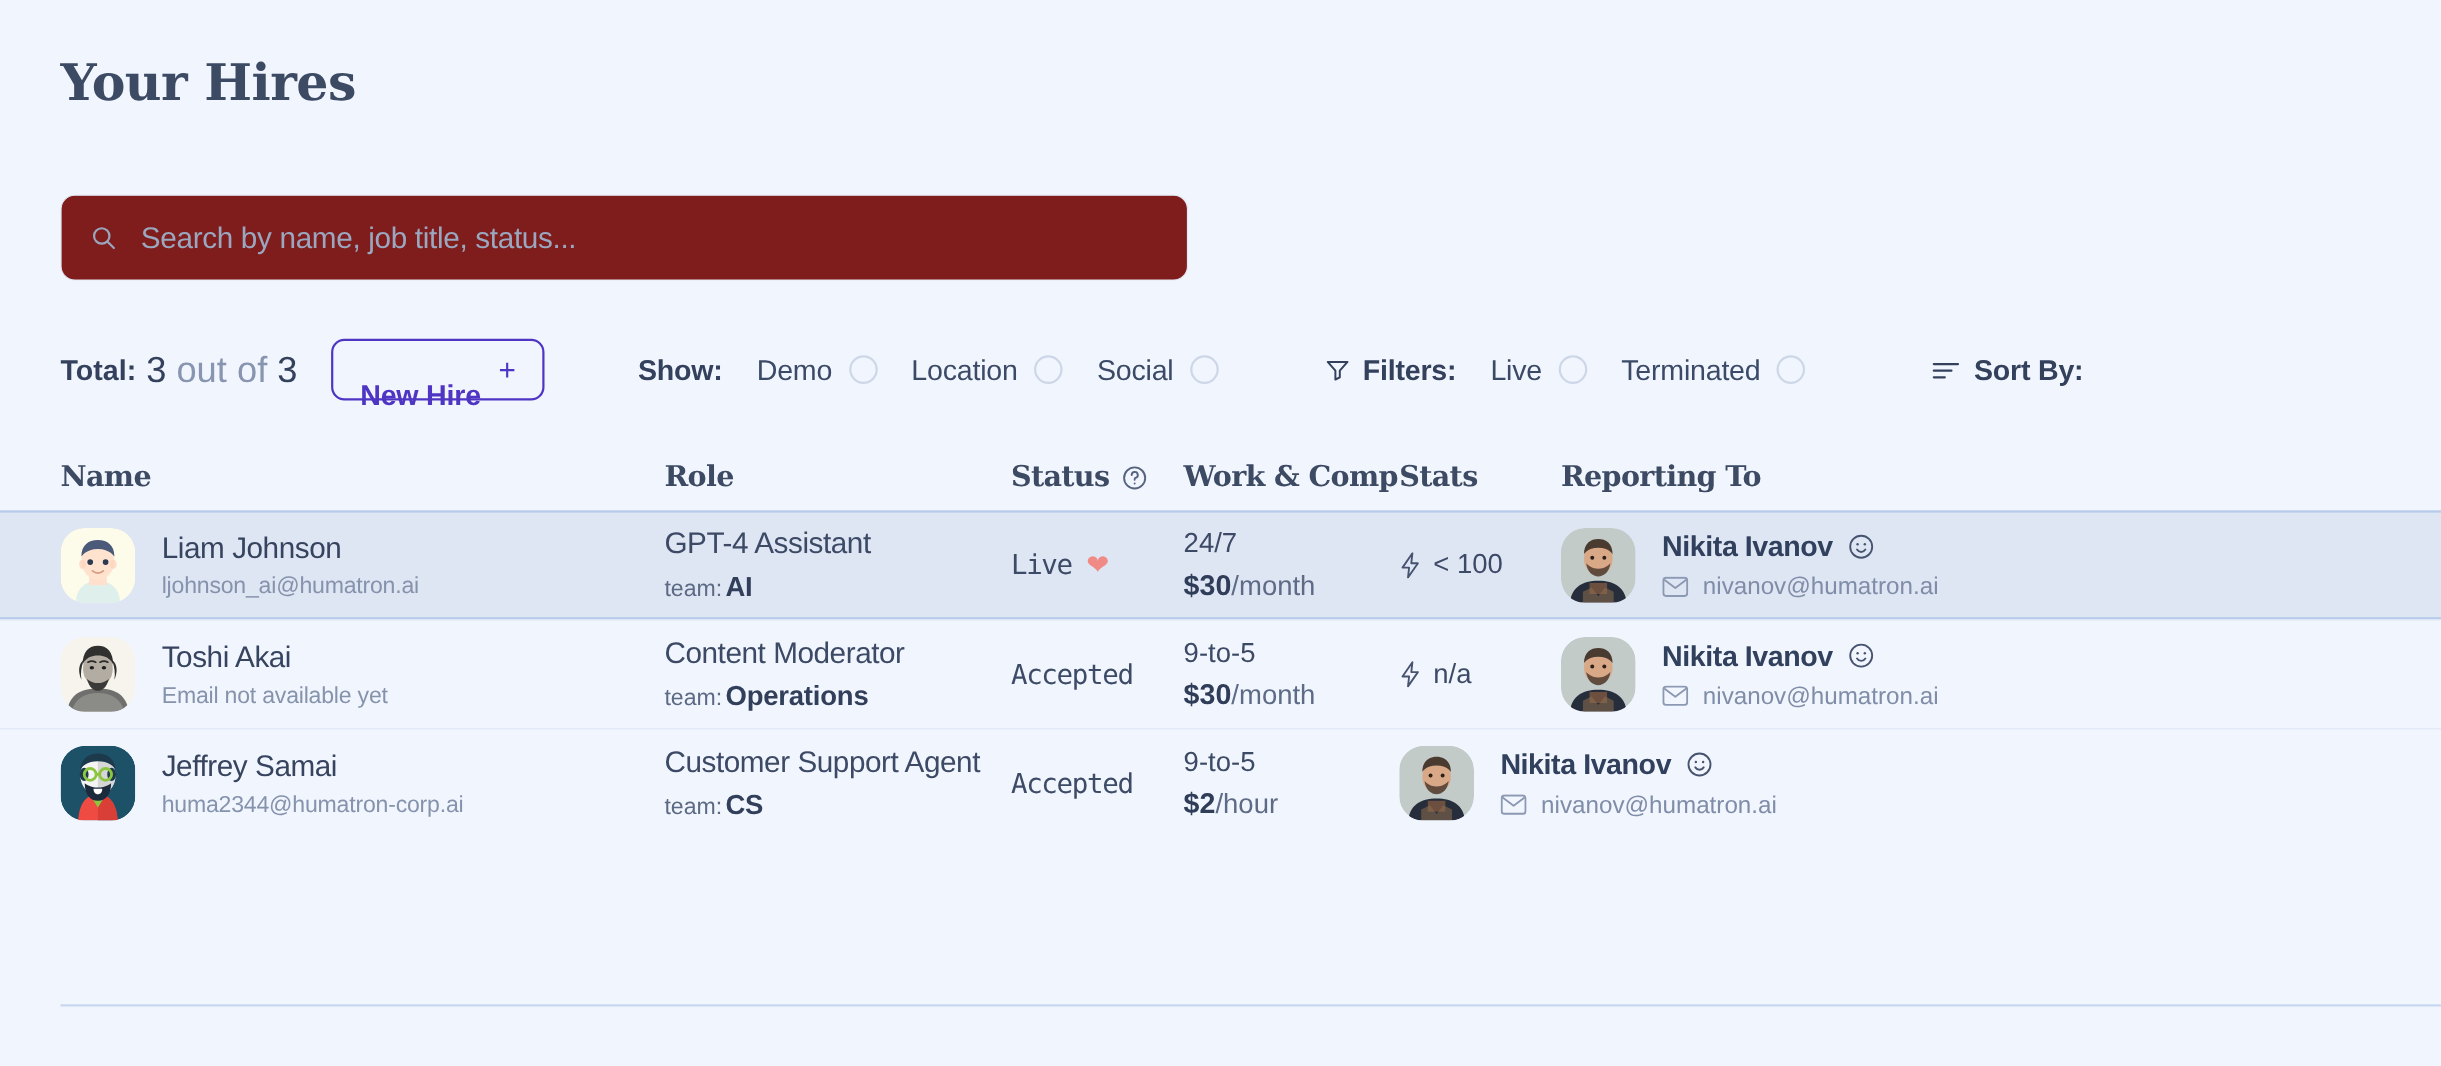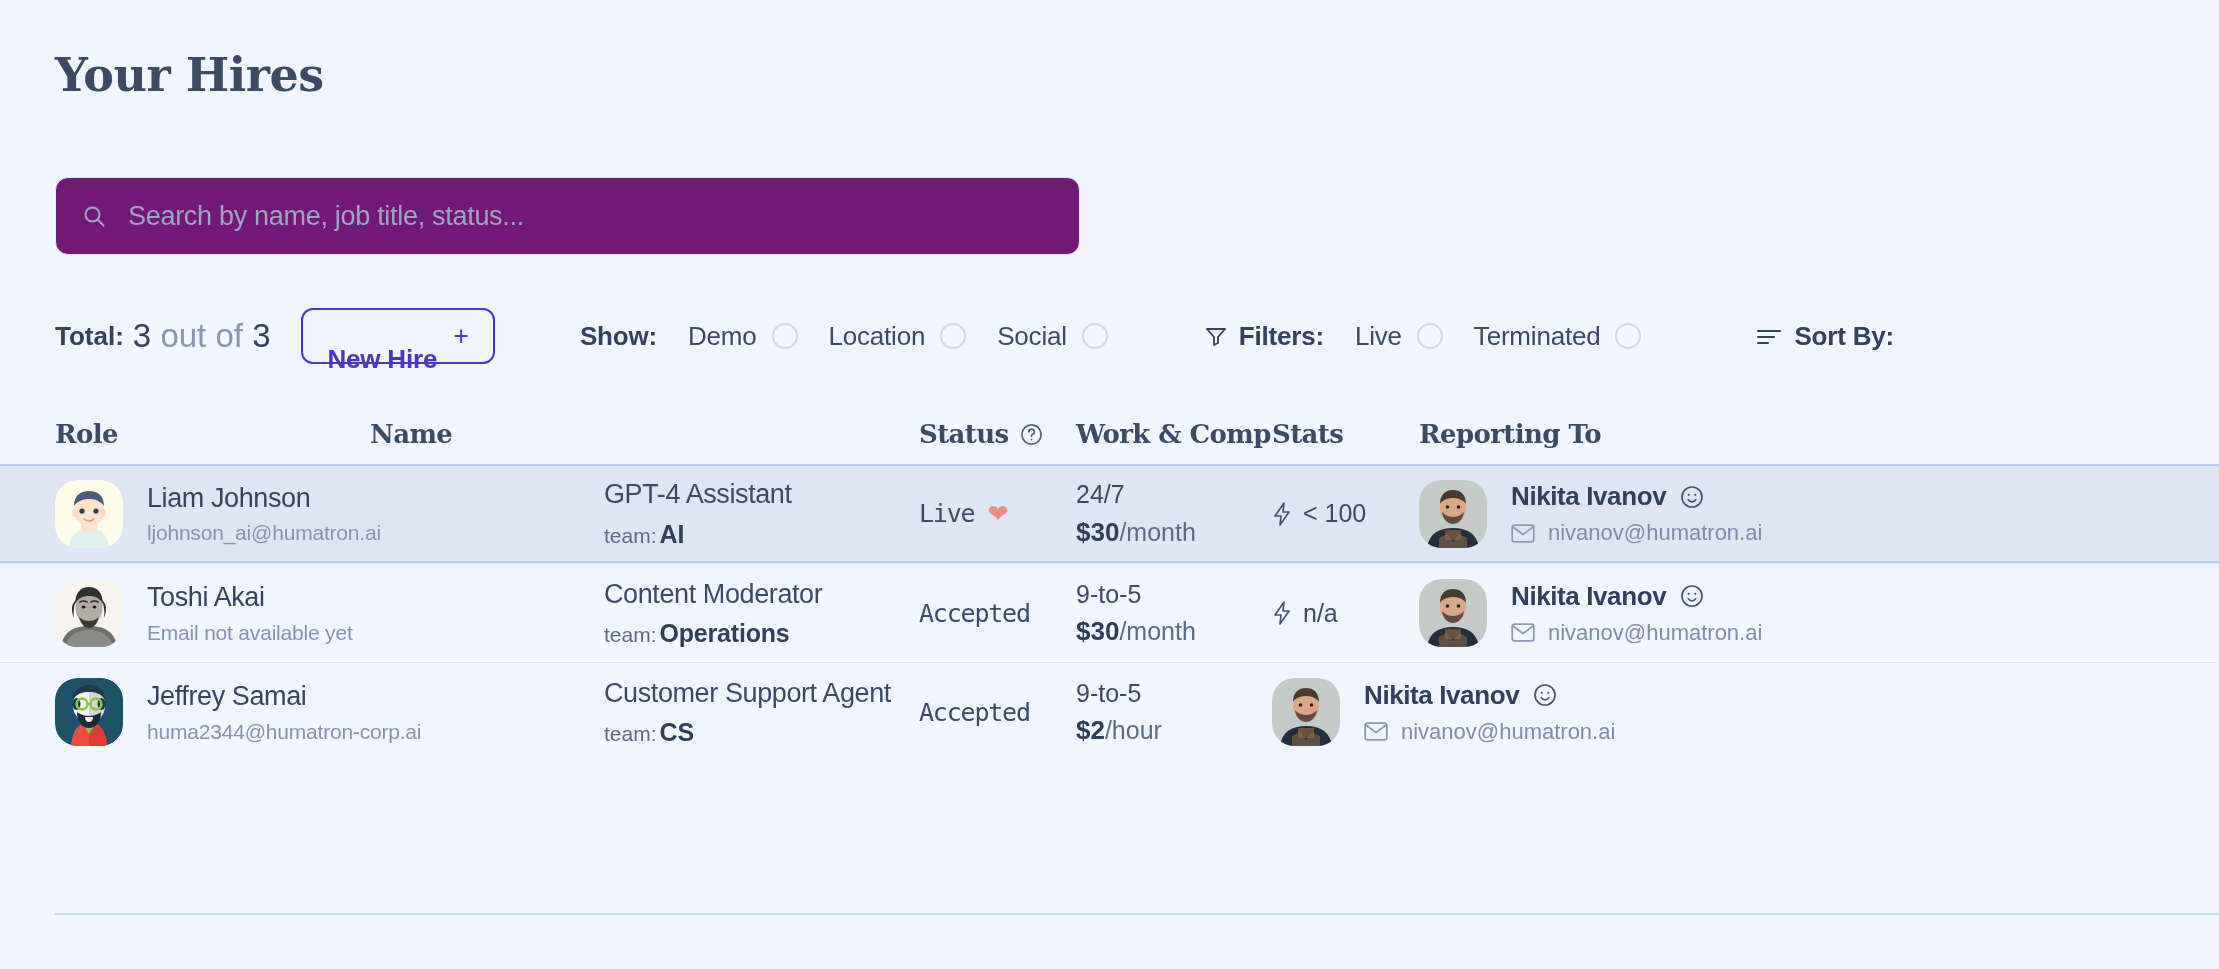--- a/index.html
+++ b/index.html
@@ -18,21 +18,21 @@
     font-weight: 700;
     font-size: 46px;
     letter-spacing: -0.5px;
     color: #3c4a63;
   }
 
   
   .search-box {
     position: absolute; left: 55px; top: 177px;
     width: 1025px; height: 78px;
-    background: #701a75;
+    background: #7f1d1d;
     border: 1px solid #e2e8f4;
     border-radius: 13px;
     display: flex; align-items: center;
     padding-left: 26px;
   }
   .search-icon { width: 24px; height: 24px; flex: 0 0 auto; color: #9aa6be; }
   .search-placeholder {
     margin-left: 22px;
     font-size: 27px;
     color: #9aa7bf;
@@ -229,22 +229,22 @@
         <line x1="2" y1="12" x2="18" y2="12"></line>
         <line x1="2" y1="18" x2="12" y2="18"></line>
       </svg>
       <span class="group-label">Sort By:</span>
     </div>
   </div>
 
   <div class="table">
 
     <div class="thead">
+      <div class="th c-name">Name</div>
       <div class="th c-role">Role</div>
-      <div class="th c-name">Name</div>
       <div class="th c-status">
         <span>Status</span>
         <svg class="help-icon" viewBox="0 0 24 24" fill="none" stroke="currentColor" stroke-width="1.8">
           <circle cx="12" cy="12" r="10"></circle>
           <path d="M9.2 9.2a2.9 2.9 0 1 1 3.6 2.8c-.7.2-.8.8-.8 1.4v.4" stroke-linecap="round"></path>
           <circle cx="12" cy="17.3" r="0.9" fill="currentColor" stroke="none"></circle>
         </svg>
       </div>
       <div class="th c-work">Work &amp; Comp</div>
       <div class="th c-stats">Stats</div>

